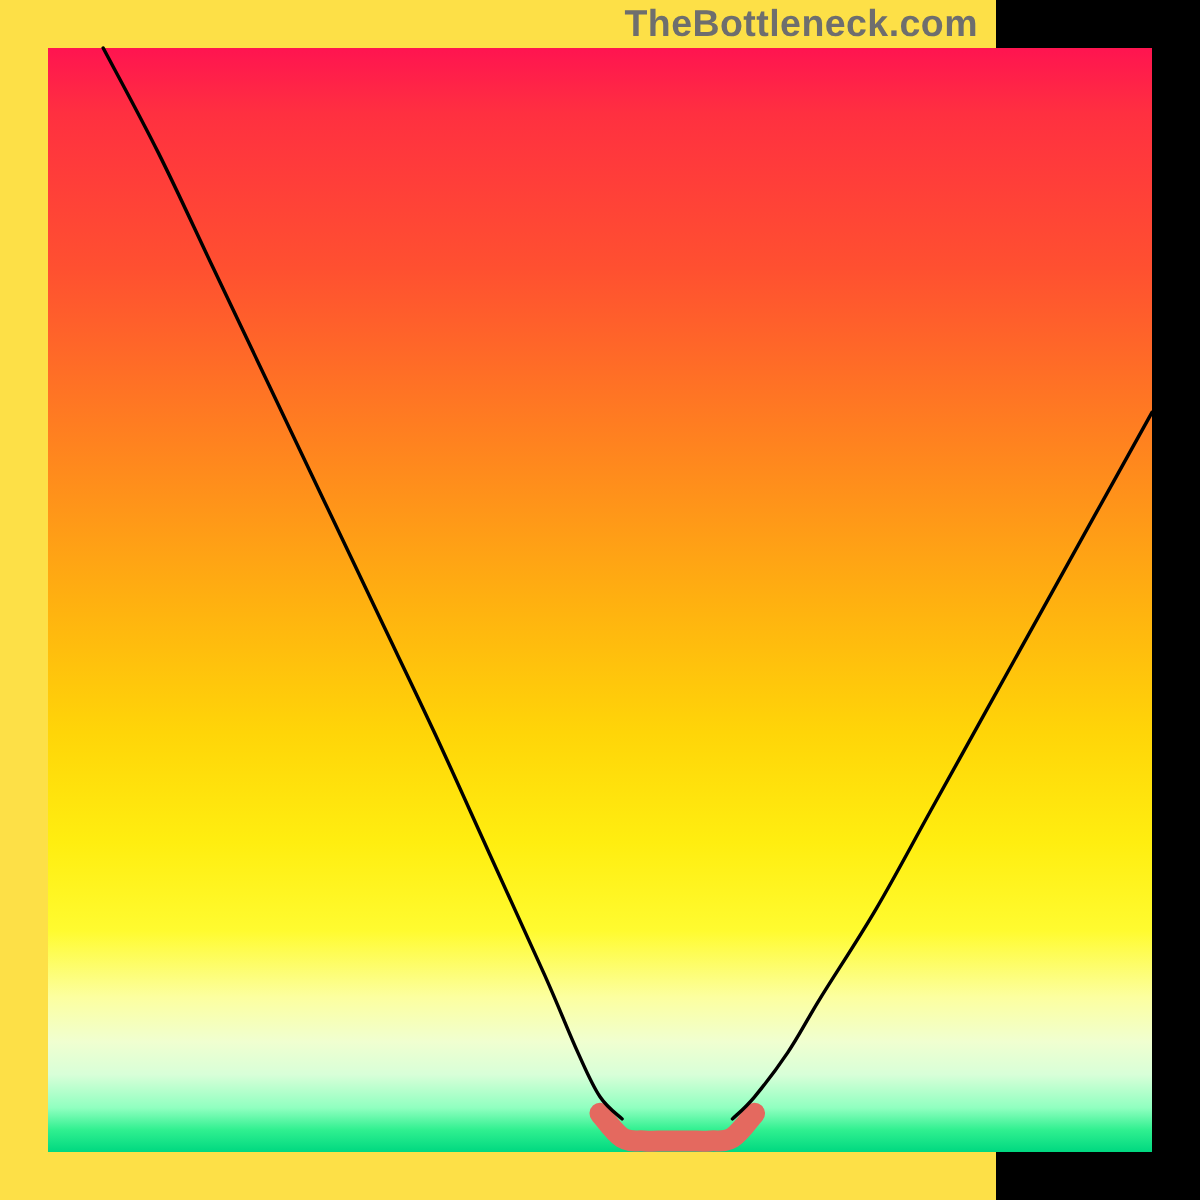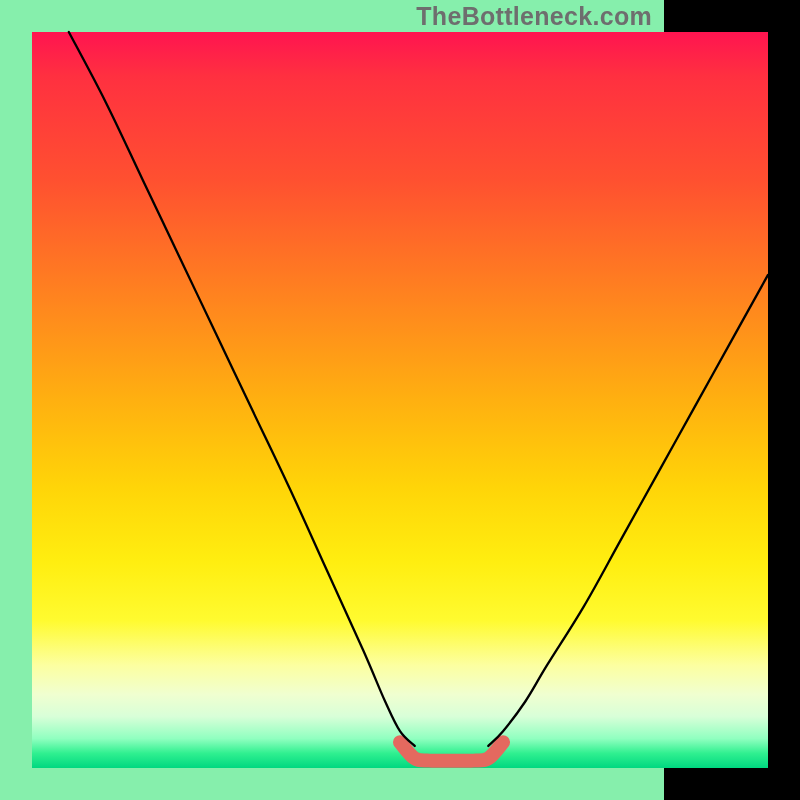--- a/index.html
+++ b/index.html
@@ -1,21 +1,21 @@
 <!DOCTYPE html>
 <html><head>
 <meta charset="utf-8">
 <style>
   * { margin: 0; padding: 0; box-sizing: border-box; }
   html, body { width: 800px; height: 800px; overflow: hidden; background: #000; }
   .frame {
     position: relative;
     width: 664px;
     height: 800px;
-    background: #86efac;
+    background: #fde047;
   }
   .watermark-box {
     position: absolute;
     top: 2px;
     right: 12px;
     z-index: 10;
   }
   .watermark {
     font-family: Arial, Helvetica, sans-serif;
     font-size: 25px;

